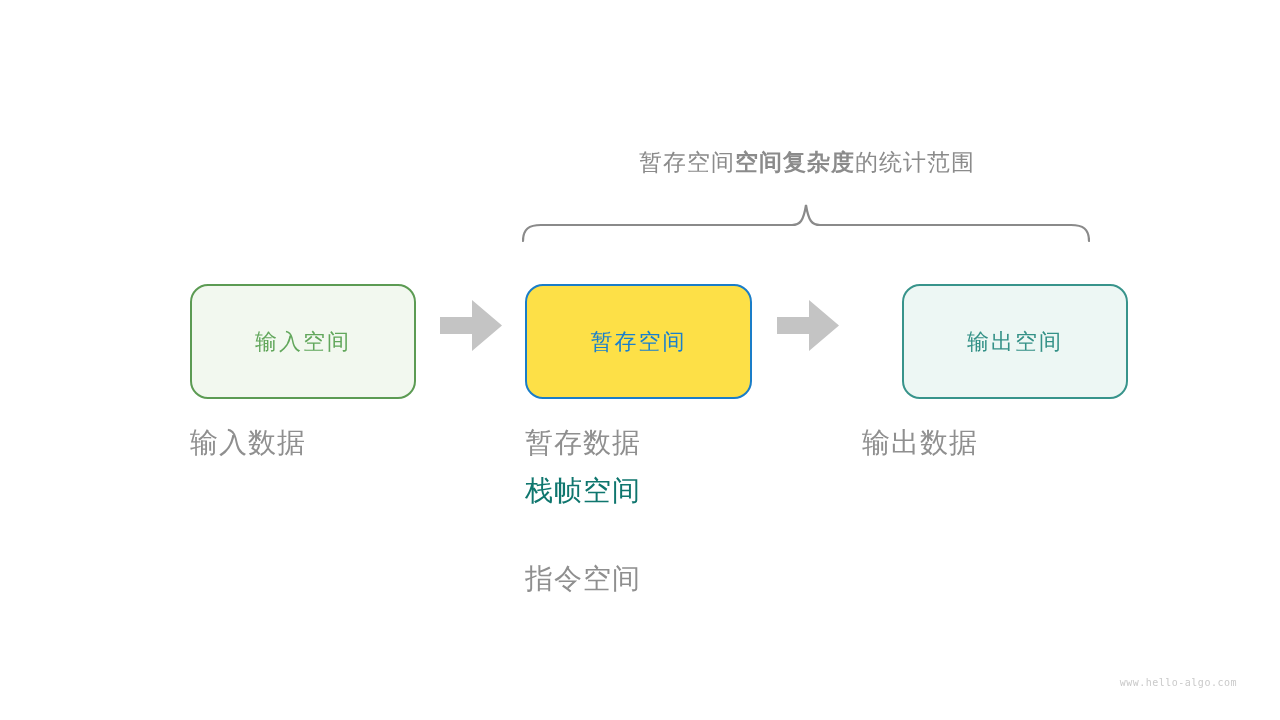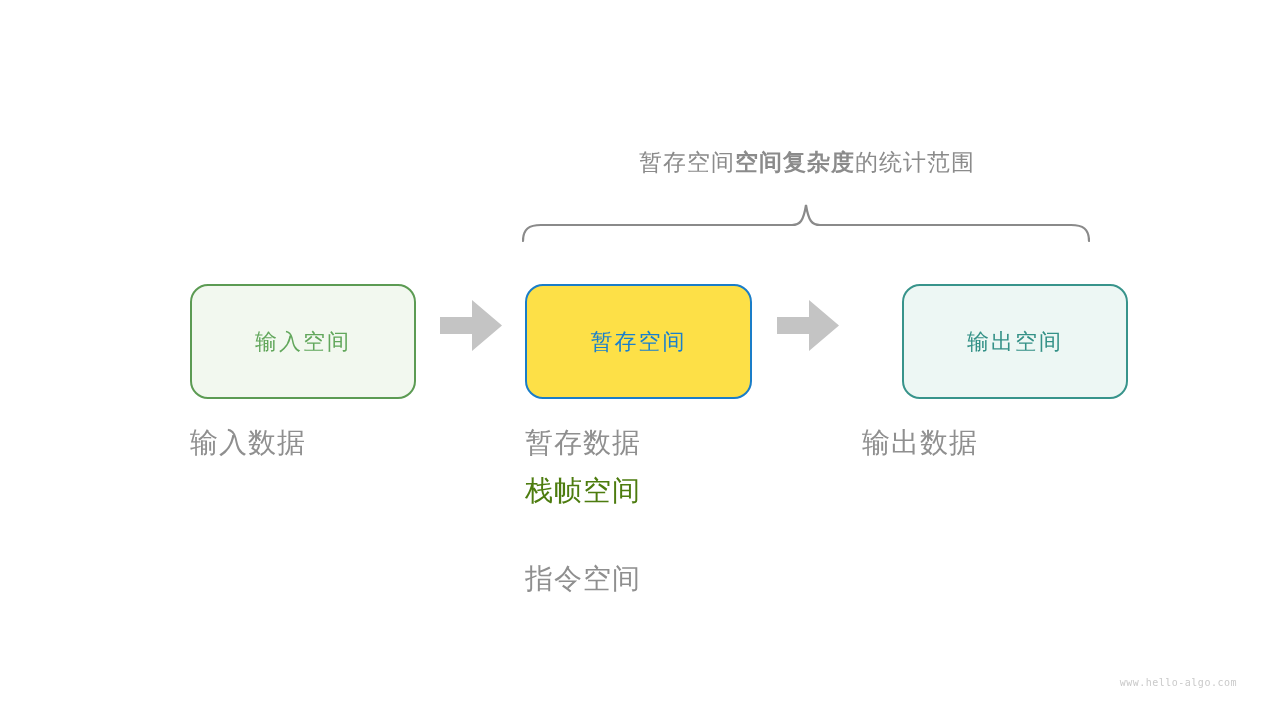--- a/index.html
+++ b/index.html
@@ -110,19 +110,19 @@
   <svg class="arrow arrow-2" viewBox="0 0 62 51" xmlns="http://www.w3.org/2000/svg">
     <polygon points="0,17 32,17 32,0 62,25.5 32,51 32,34 0,34" fill="#c4c4c4"></polygon>
   </svg>
 
   <div class="space-box box-output" style="border-color: rgb(56, 148, 139); background: rgb(237, 247, 244); color: rgb(52, 145, 135); margin-left: 40px;">
     <span>输出空间</span>
   </div>
 
   <div class="sub-label sub-input" style="color: rgb(143, 143, 143);">输入数据</div>
   <div class="sub-label sub-temp-1" style="color: rgb(143, 143, 143);">暂存数据</div>
-  <div class="sub-label sub-temp-2" style="color: #4d7c0f;">栈帧空间</div>
+  <div class="sub-label sub-temp-2" style="color: #0f766e;">栈帧空间</div>
   <div class="sub-label sub-temp-3" style="color: rgb(143, 143, 143); margin-top: 40px;">指令空间</div>
   <div class="sub-label sub-output" style="color: rgb(143, 143, 143);">输出数据</div>
 
   <div class="watermark" style="color: rgb(202, 202, 202);">www.hello-algo.com</div>
 
 </div>
 
 </body></html>

